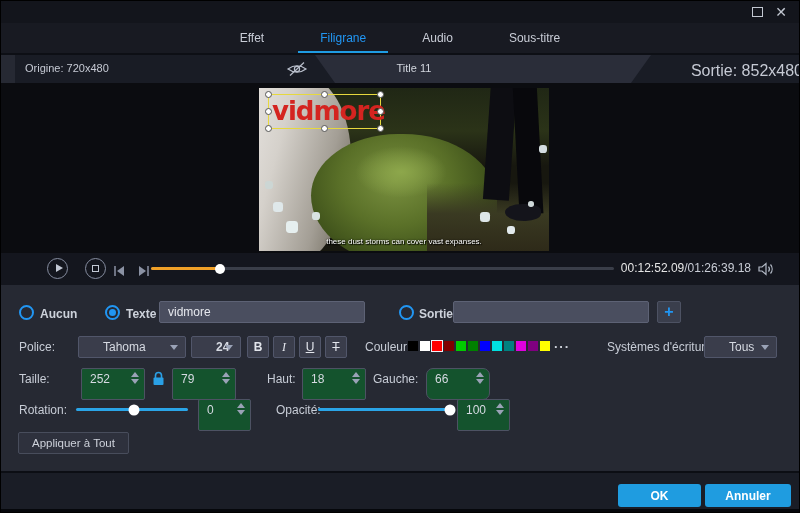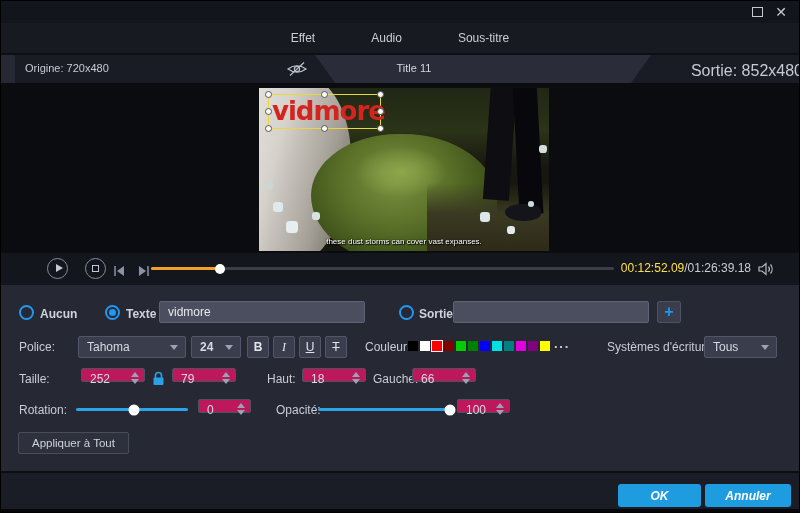--- a/index.html
+++ b/index.html
@@ -59,75 +59,76 @@
   .cbtn{position:absolute;top:5px;width:21px;height:21px;border:1px solid #868da0;border-radius:50%;cursor:pointer;}
   .play-tri{position:absolute;left:8px;top:5px;width:0;height:0;border-left:7px solid #c2c8d4;
             border-top:4.5px solid transparent;border-bottom:4.5px solid transparent;}
   .stop-sq{position:absolute;left:6px;top:6px;width:7px;height:7px;border:1.5px solid #c2c8d4;}
   .skip{position:absolute;top:10px;cursor:pointer;}
   .ptrack{position:absolute;left:150px;top:14px;width:463px;height:3px;background:#3a3e49;border-radius:2px;cursor:pointer;}
   .ptrack .fill{position:absolute;left:0;top:0;height:3px;background:#f0a028;border-radius:2px;}
   .ptrack .thumb{position:absolute;top:50%;width:10px;height:10px;background:#fff;border-radius:50%;
                  transform:translate(-50%,-50%);}
   .ptime{position:absolute;right:48px;top:8px;font-size:12px;color:#c9cdd6;}
-  .ptime .cur{color:#fde047;margin-left:36px;}
+  .ptime .cur{color:#e5e5e5;margin-left:36px;}
   .vol{position:absolute;right:24px;top:9px;cursor:pointer;}
   
   .controls{position:absolute;left:0;top:284px;width:100%;height:186px;background:#262933;}
   .lbl{position:absolute;font-size:12px;color:#c7ccd6;white-space:nowrap;}
   .rlbl{font-weight:bold;color:#cdd2db;}
   .radio{position:absolute;width:15px;height:15px;border:2px solid #2196f3;border-radius:50%;cursor:pointer;}
   .radio.sel::after{content:'';display:block;width:7px;height:7px;border-radius:50%;background:#2196f3;margin:2px;}
   .tinput{position:absolute;height:22px;background:#4a4e5f;border:1px solid #5d6275;border-radius:2px;
           color:#e6e8ee;font-size:12px;padding:0 8px;font-family:"Liberation Sans",sans-serif;outline:none;}
   .sqbtn{position:absolute;width:24px;height:22px;background:#3a3e4c;border:1px solid #4d5263;border-radius:2px;
          color:#2196f3;font-size:16px;font-weight:bold;text-align:center;line-height:19px;cursor:pointer;}
   .dd{position:absolute;height:22px;background:#3a3d4b;border:1px solid #51566a;border-radius:2px;
-      font-size:12px;color:#d6dae2;line-height:20px;padding-left:8px;cursor:pointer;}
+      font-size:12px;color:#d6dae2;line-height:20px;padding-left:24px;cursor:pointer;}
   .caret{position:absolute;right:7px;top:8px;width:0;height:0;border-left:4px solid transparent;
          border-right:4px solid transparent;border-top:5px solid #9aa2b6;}
   .stybtn{position:absolute;width:22px;height:22px;background:#3a3d4b;border:1px solid #51566a;border-radius:2px;
           color:#e2e5ec;font-size:12px;text-align:center;line-height:20px;cursor:pointer;}
   .swrow{position:absolute;left:407px;top:56px;display:flex;gap:2px;}
   .swatch{width:10px;height:10px;display:inline-block;cursor:pointer;}
   .swatch.sel{outline:1px solid #eef1f6;}
   .more{position:absolute;left:553px;top:51px;font-size:13px;font-weight:bold;letter-spacing:1px;
         color:#cfd3dc;line-height:22px;cursor:pointer;}
-  .spin{position:absolute;height:14px;background:#be185d;border:1px solid #4d5263;border-radius:2px;cursor:text;padding-left:12px;}
+  .spin{position:absolute;height:32px;background:#14532d;border:1px solid #4d5263;border-radius:2px;cursor:text;padding-left:12px;}
   .spin-val{position:absolute;left:8px;top:3px;font-size:12px;color:#d6dae2;}
   .spin-ar{position:absolute;right:5px;top:3px;display:flex;flex-direction:column;gap:2px;cursor:pointer;}
   .spin-ar .up{width:0;height:0;border-left:4px solid transparent;border-right:4px solid transparent;
                border-bottom:5px solid #9aa2b6;}
   .spin-ar .dn{width:0;height:0;border-left:4px solid transparent;border-right:4px solid transparent;
                border-top:5px solid #9aa2b6;}
   .slider{position:absolute;height:22px;cursor:pointer;}
   .strack{position:absolute;left:0;right:0;top:9px;height:3px;background:#2aa5e8;border-radius:2px;}
   .slider .thumb{position:absolute;top:11px;width:11px;height:11px;background:#fff;border-radius:50%;
                  transform:translate(-50%,-50%);}
   .gbtn{position:absolute;height:22px;background:#2e313d;border:1px solid #484d5c;border-radius:2px;
         color:#ced2db;font-size:11.5px;line-height:20px;padding:0 13px;cursor:pointer;white-space:nowrap;}
   .lock{position:absolute;left:151px;top:86px;cursor:pointer;}
   
   .footer{position:absolute;left:0;top:470px;width:100%;height:43px;background:#1a1d26;border-top:2px solid #0c0e14;}
   .bluebtn{position:absolute;top:11px;height:23px;background:#1f9ce0;border:none;border-radius:3px;
-           color:#fff;font-size:12px;font-weight:bold;cursor:pointer;font-family:"Liberation Sans",sans-serif;font-style:italic;}
+           color:#fff;font-size:12px;font-weight:bold;cursor:pointer;font-family:"Liberation Sans",sans-serif;}
   .bottom-edge{position:absolute;left:0;bottom:0;width:100%;height:3px;background:#05070b;}
 </style>
 </head>
 <body>
 
 <div class="window">
 
   <div class="titlebar">
     <div class="win-max"></div>
     <div class="win-close">✕</div>
   </div>
 
   <div class="tabbar">
     <div class="tab">Effet</div>
+    <div class="tab active">Filigrane</div>
     <div class="tab">Audio</div>
     <div class="tab">Sous-titre</div>
   </div>
 
   <div class="phead">
     <div class="trapezoid"></div>
     <span class="origin">Origine: 720x480</span>
     <span class="eye">
       <svg width="22" height="16" viewBox="0 0 22 16">
         <path d="M2 8 Q11 1.5 20 8 Q11 14.5 2 8 Z" fill="none" stroke="#b9bfcc" stroke-width="1.2"></path>
@@ -259,21 +260,21 @@
     </div>
     <span class="lbl" style="left:266px;top:87px;">Haut:</span>
     <div class="spin" style="left:301px;top:83px;width:64px;">
       <span class="spin-val">18</span>
       <span class="spin-ar">
           <i class="up"></i>
           <i class="dn"></i>
         </span>
     </div>
     <span class="lbl" style="left:372px;top:87px;">Gauche:</span>
-    <div class="spin" style="left:411px;top:83px;width:64px;">
+    <div class="spin" style="left:425px;top:83px;width:64px;border-radius:7px;">
       <span class="spin-val">66</span>
       <span class="spin-ar">
           <i class="up"></i>
           <i class="dn"></i>
         </span>
     </div>
 
     <span class="lbl" style="left:18px;top:118px;">Rotation:</span>
     <div class="slider" style="left:75px;top:114px;width:112px;">
       <div class="strack"></div>

